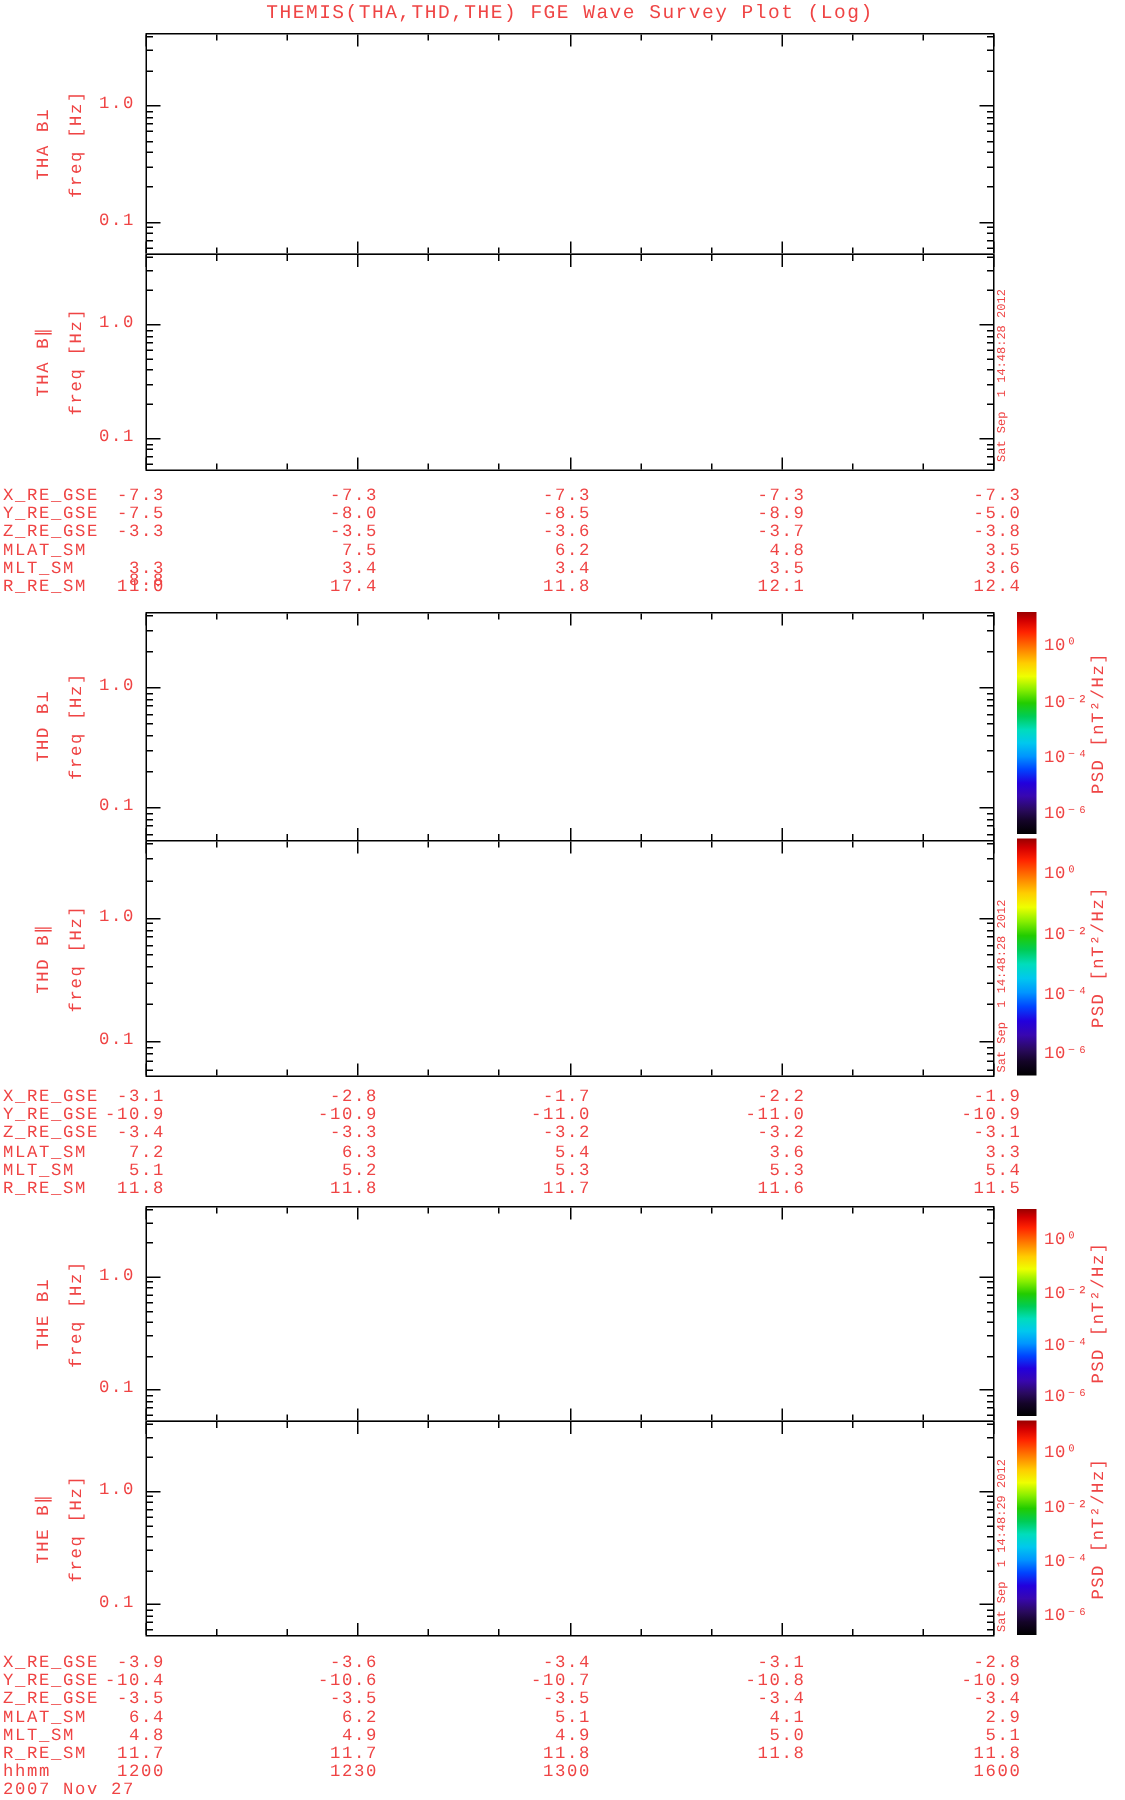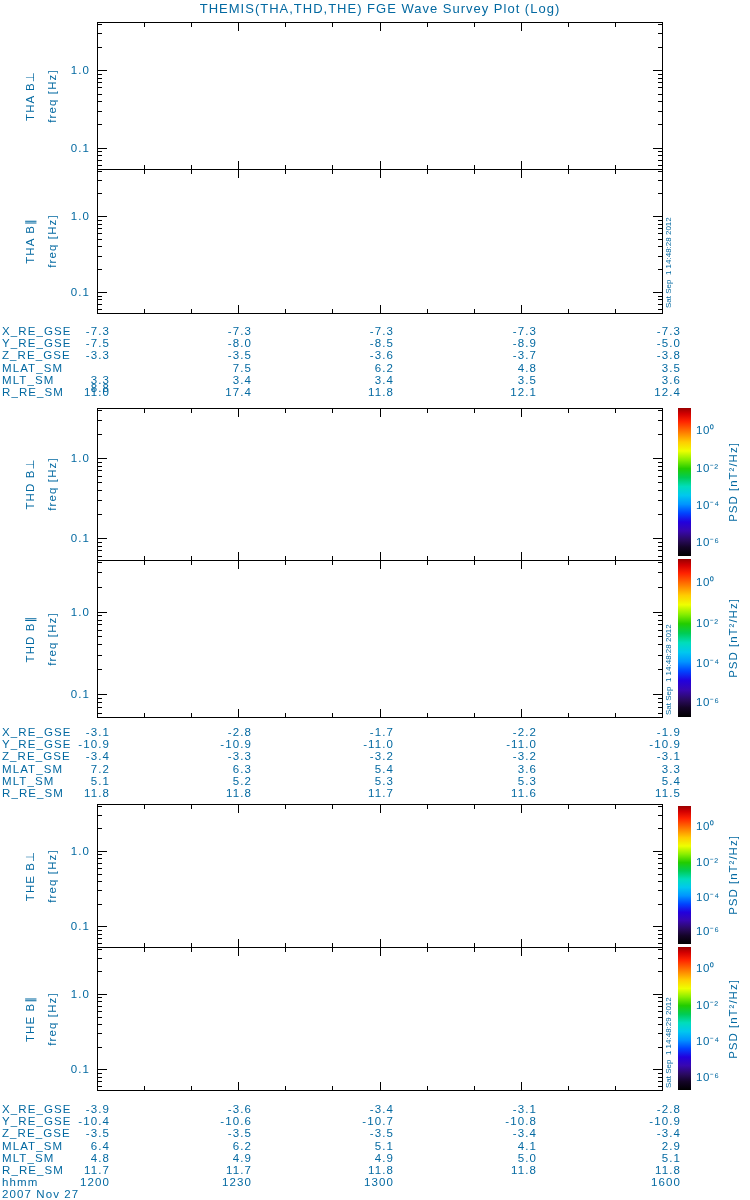--- a/index.html
+++ b/index.html
@@ -1,17 +1,17 @@
 <!DOCTYPE html>
 <html><head>
 <meta charset="utf-8">
 <style>
   html,body{margin:0;padding:0;background:#fff;}
-  #cv{position:relative;width:750px;height:1200px;background:#fff;color:#0369a1;
-      font-family:Liberation Sans, sans-serif;overflow:hidden;}
+  #cv{position:relative;width:750px;height:1200px;background:#fff;color:#ef4444;
+      font-family:Liberation Mono, monospace;overflow:hidden;}
   .abs{position:absolute;}
   .panel{position:absolute;border:1px solid #000;box-sizing:border-box;background:#fff;}
   .tick{position:absolute;background:#000;}
   .lbl{position:absolute;white-space:pre;letter-spacing:1.1px;font-size:11.5px;line-height:12px;}
   .title{position:absolute;left:97px;top:1px;width:566px;text-align:center;
          font-size:13px;letter-spacing:1px;white-space:pre;}
   .rot{transform:translate(-50%,-50%) rotate(-90deg);white-space:nowrap;}
   .ts{position:absolute;font-size:8px;letter-spacing:0;white-space:pre;
       transform-origin:0 0;transform:rotate(-90deg);line-height:9px;}
   .cbl{position:absolute;font-size:11.5px;letter-spacing:.5px;white-space:pre;}

